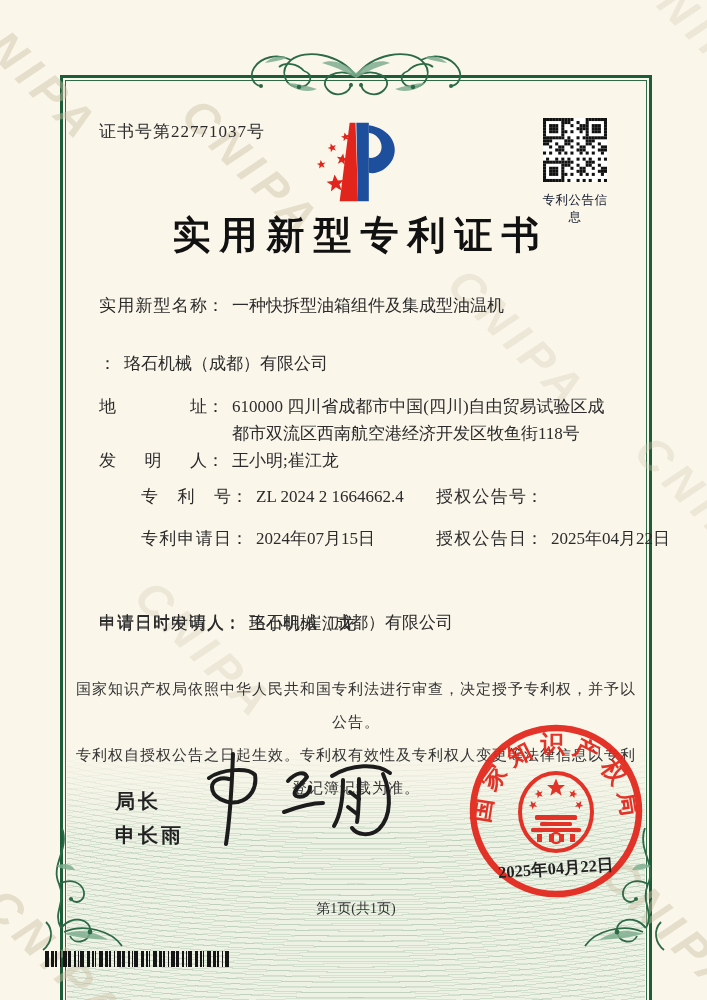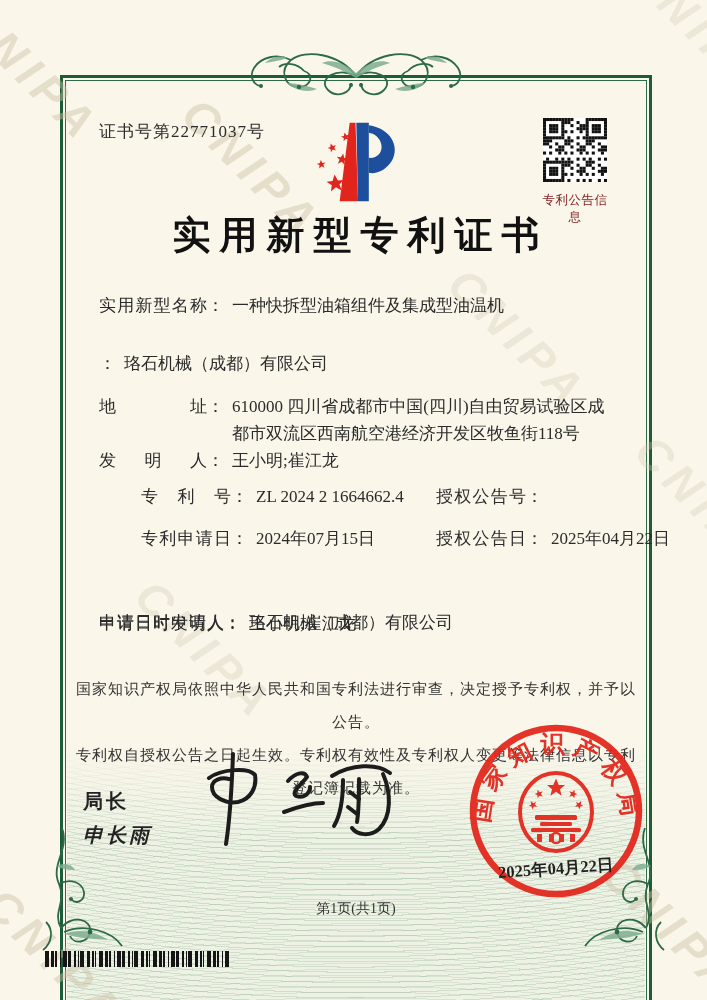--- a/index.html
+++ b/index.html
@@ -31,43 +31,43 @@
       linear-gradient(180deg,#faf6ea 0px,rgba(250,246,234,0) 95px),
       repeating-radial-gradient(1400px 900px at 50% -520px, rgba(104,148,112,0.22) 0 1.6px, rgba(104,148,112,0) 1.6px 8px),
       repeating-radial-gradient(1500px 950px at 50% 1250px, rgba(104,148,112,0.16) 0 1.6px, rgba(104,148,112,0) 1.6px 9px),
       #edf2e4;
   }
   .content{position:absolute; inset:0; z-index:3;}
   
   .cert-no{position:absolute; left:36px; top:42px; font-size:17px; letter-spacing:1px;}
   .logo{position:absolute; left:245px; top:38px;}
   .qr-box{position:absolute; left:476px; top:40px; width:72px; text-align:center;}
-  .qr-label{margin-top:6px; font-size:12.5px; color:#7f1d1d; letter-spacing:0.5px;}
+  .qr-label{margin-top:6px; font-size:12.5px; color:#0f172a; letter-spacing:0.5px;}
   .title{
     position:absolute; left:0; right:0; top:132px; text-align:center;
     font-size:38px; font-weight:bold; letter-spacing:9px; padding-left:9px; color:#111;
   }
   
   .row{position:absolute; left:36px; right:28px; display:flex; font-size:17px; line-height:27px;}
   .lbl{display:inline-block; flex:0 0 auto; text-align:justify; text-align-last:justify; text-justify:inter-character;}
   .w6{width:108px;}
   .w5{width:90px;}
   .w7{width:125px;}
   .colon{flex:0 0 auto; padding-right:8px;}
   .val{flex:1 1 auto;}
   .half{display:flex; flex:0 0 auto;}
   .half.left{width:295px;margin-left:42px;}
   
   .statement{position:absolute; left:10px; right:10px; top:595px; text-align:center;
     font-size:15px; line-height:33px; color:#333; letter-spacing:1px;}
   
-  .sig-title{position:absolute; left:20px; top:710px; font-size:20px; letter-spacing:3px;
+  .sig-title{position:absolute; left:52px; top:710px; font-size:20px; letter-spacing:3px;
     font-family:Liberation Serif, serif; font-weight:600; color:#222;}
-  .sig-name{position:absolute; left:20px; top:744px; font-size:20px; letter-spacing:3px;
-    font-family:"Liberation Sans","DejaVu Sans",sans-serif; font-weight:600; color:#222;font-style:italic;}
+  .sig-name{position:absolute; left:52px; top:744px; font-size:20px; letter-spacing:3px;
+    font-family:"Liberation Sans","DejaVu Sans",sans-serif; font-weight:600; color:#222;}
   .sig-svg{position:absolute; left:128px; top:668px;}
   
   .seal{position:absolute; left:404px; top:644px; opacity:0.94;}
   
   .page-info{position:absolute; left:0; right:0; top:822px; text-align:center; font-size:14px; color:#333;}
   
   .barcode{position:absolute; left:45px; top:951px; z-index:3;}
   
   .orn{position:absolute; z-index:4; pointer-events:none;}
 </style>

